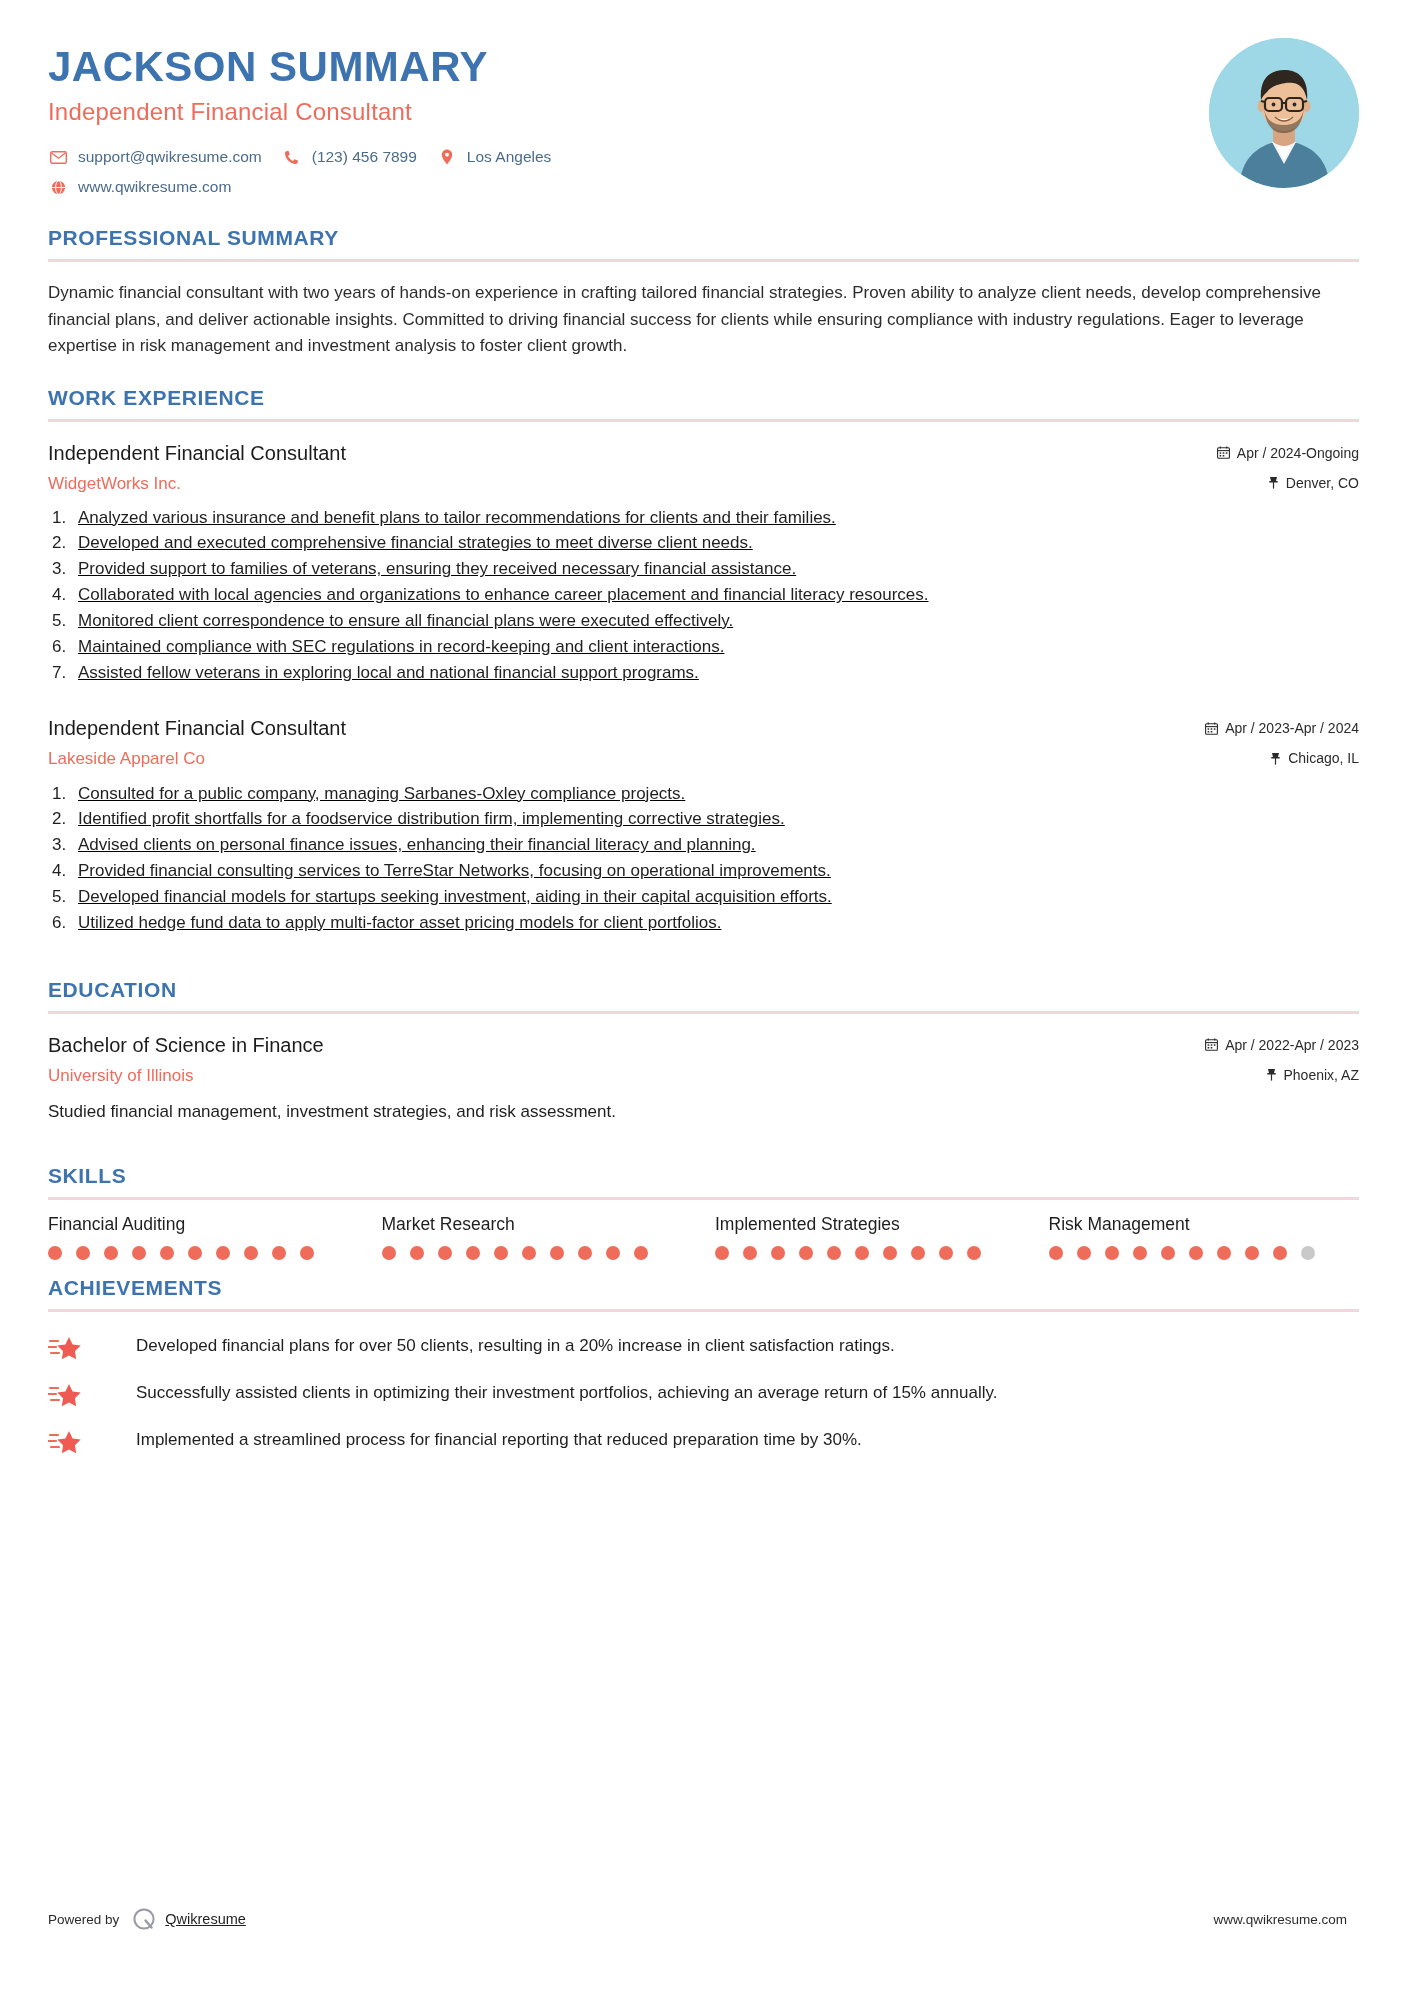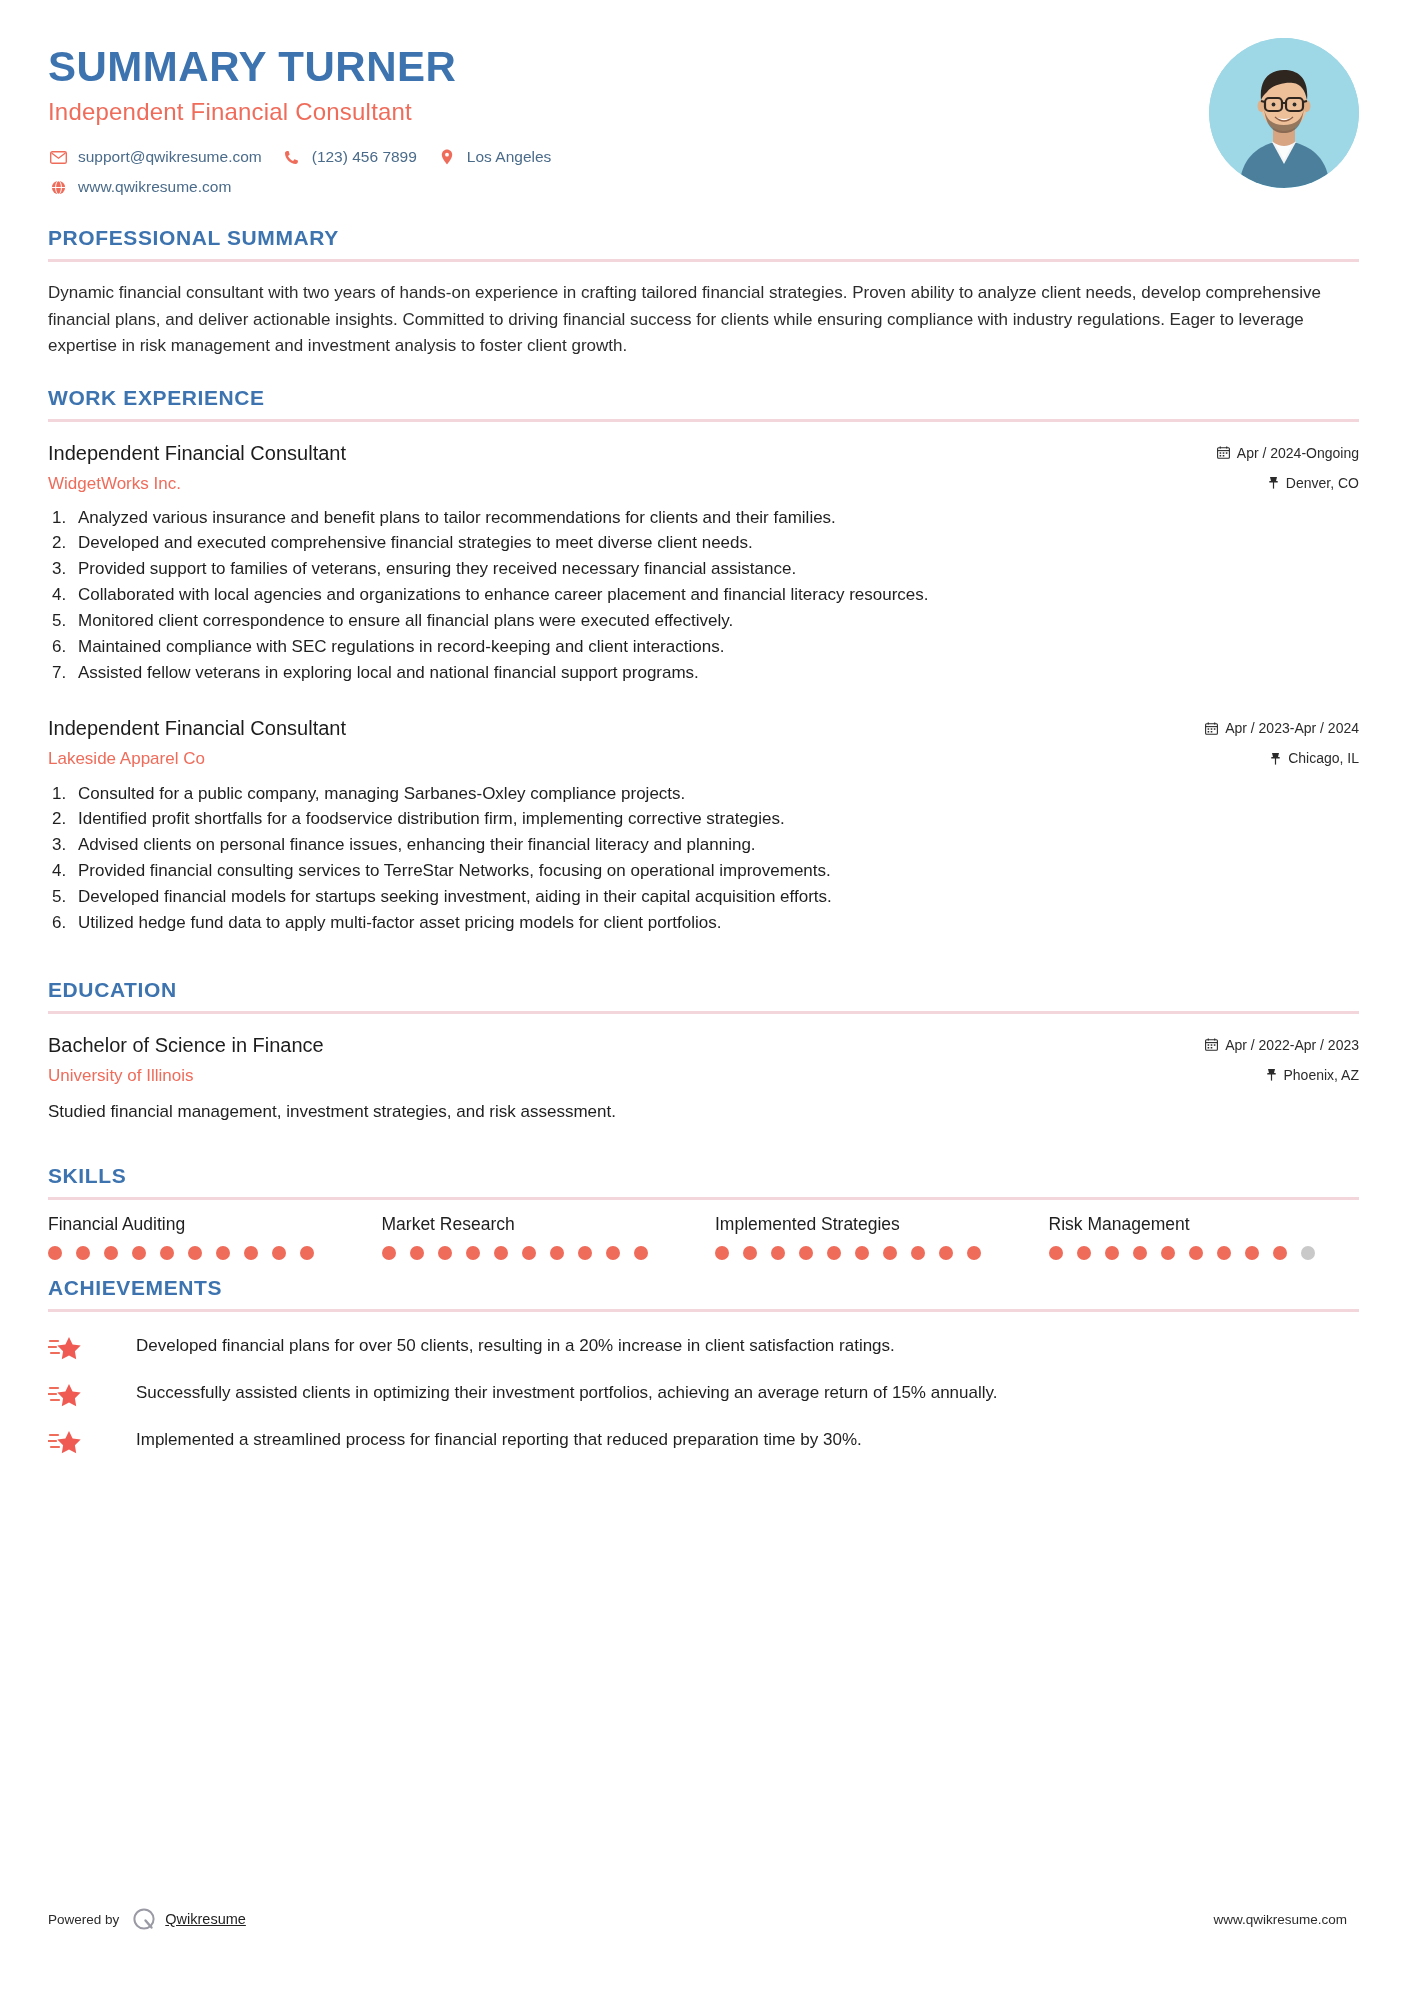--- a/index.html
+++ b/index.html
@@ -133,20 +133,21 @@
   .meta-line + .meta-line { margin-top: 14px; }
   .meta-line .ic {
     display: inline-flex;
     margin-right: 7px;
     align-items: center;
   }
   .entry-bullets {
     margin-top: 10px;
     list-style: none;
     counter-reset: b;
+    text-decoration: underline;
   }
   .entry-bullets li {
     counter-increment: b;
     font-size: 17px;
     line-height: 1.52;
     color: #1f1f1f;
     padding-left: 30px;
     position: relative;
   }
   .entry-bullets li::before {
@@ -219,21 +220,21 @@
     text-decoration: underline;
   }
   .footer-url { font-size: 13.5px; color: #2b2b2b; }
 </style>
 </head>
 <body>
 
 <div class="page">
 
   <div class="header">
-    <div class="name">SUMMARY TURNER</div>
+    <div class="name">JACKSON SUMMARY</div>
     <div class="job-title">Independent Financial Consultant</div>
 
     <div class="contact-rows">
       <div class="contact-row">
 
         <div class="contact-item">
           <span class="ic">
             <svg width="17" height="13" viewBox="0 0 17 13">
               <rect x="0.7" y="0.7" width="15.6" height="11.6" rx="1.6" fill="none" stroke="#ef6c5b" stroke-width="1.4"></rect>
               <path d="M1.6 2 L8.5 7.2 L15.4 2" fill="none" stroke="#ef6c5b" stroke-width="1.4"></path>

